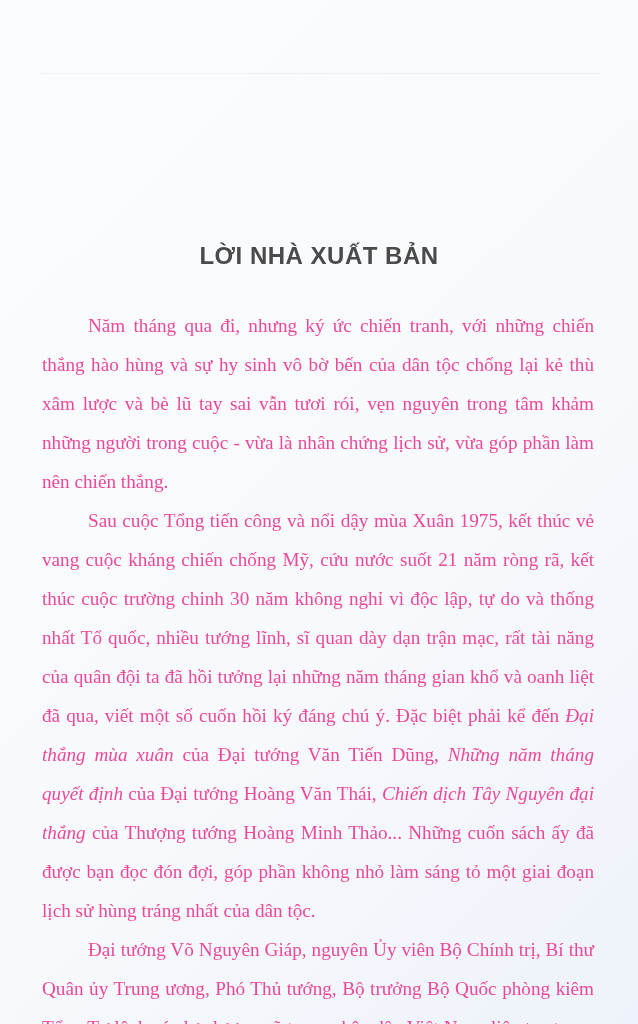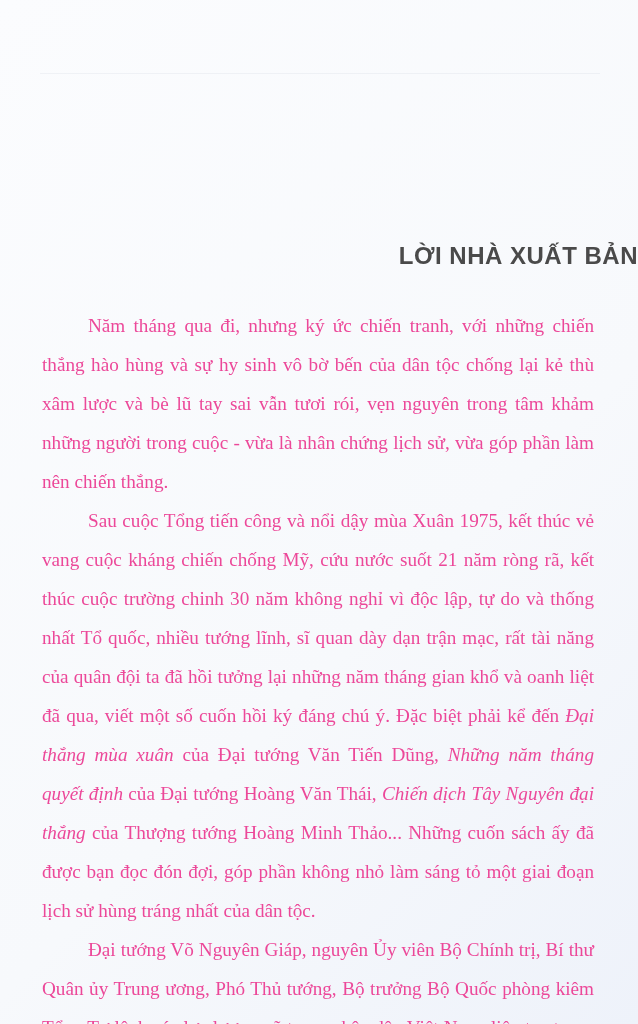--- a/index.html
+++ b/index.html
@@ -13,21 +13,21 @@
   .ghost-header {
     position: absolute; left: 40px; top: 52px; width: 560px;
     font-size: 13px; color: rgba(120,130,150,0.10);
     border-bottom: 1px solid rgba(120,130,150,0.08);
     padding-bottom: 6px; font-weight: bold;
   }
   .ghost-header .pn { position: absolute; right: 6px; top: 0; }
   .ghost-lines { position: absolute; left: 40px; top: 98px; width: 560px; }
   .ghost-line { height: 26px; border-bottom: 0px; color: rgba(120,130,150,0.07); font-size: 14px; line-height: 26px; }
   .title {
-    position: absolute; left: 0; top: 226px; width: 638px; text-align: right;
+    position: absolute; left: 0; top: 226px; width: 638px; text-align: center;
     font-family: "Liberation Sans", "DejaVu Sans", sans-serif;
     font-weight: bold; font-size: 24px; color: #4a4a4a; letter-spacing: 0.5px;
   }
   .body {
     position: absolute; left: 42px; top: 306px; width: 552px;
     font-family: "Liberation Serif", "DejaVu Serif", serif;
     font-size: 19.2px; line-height: 39px; text-align: justify;
     color: #ec4899;
   }
   .body p { margin: 0; text-indent: 46px; }

